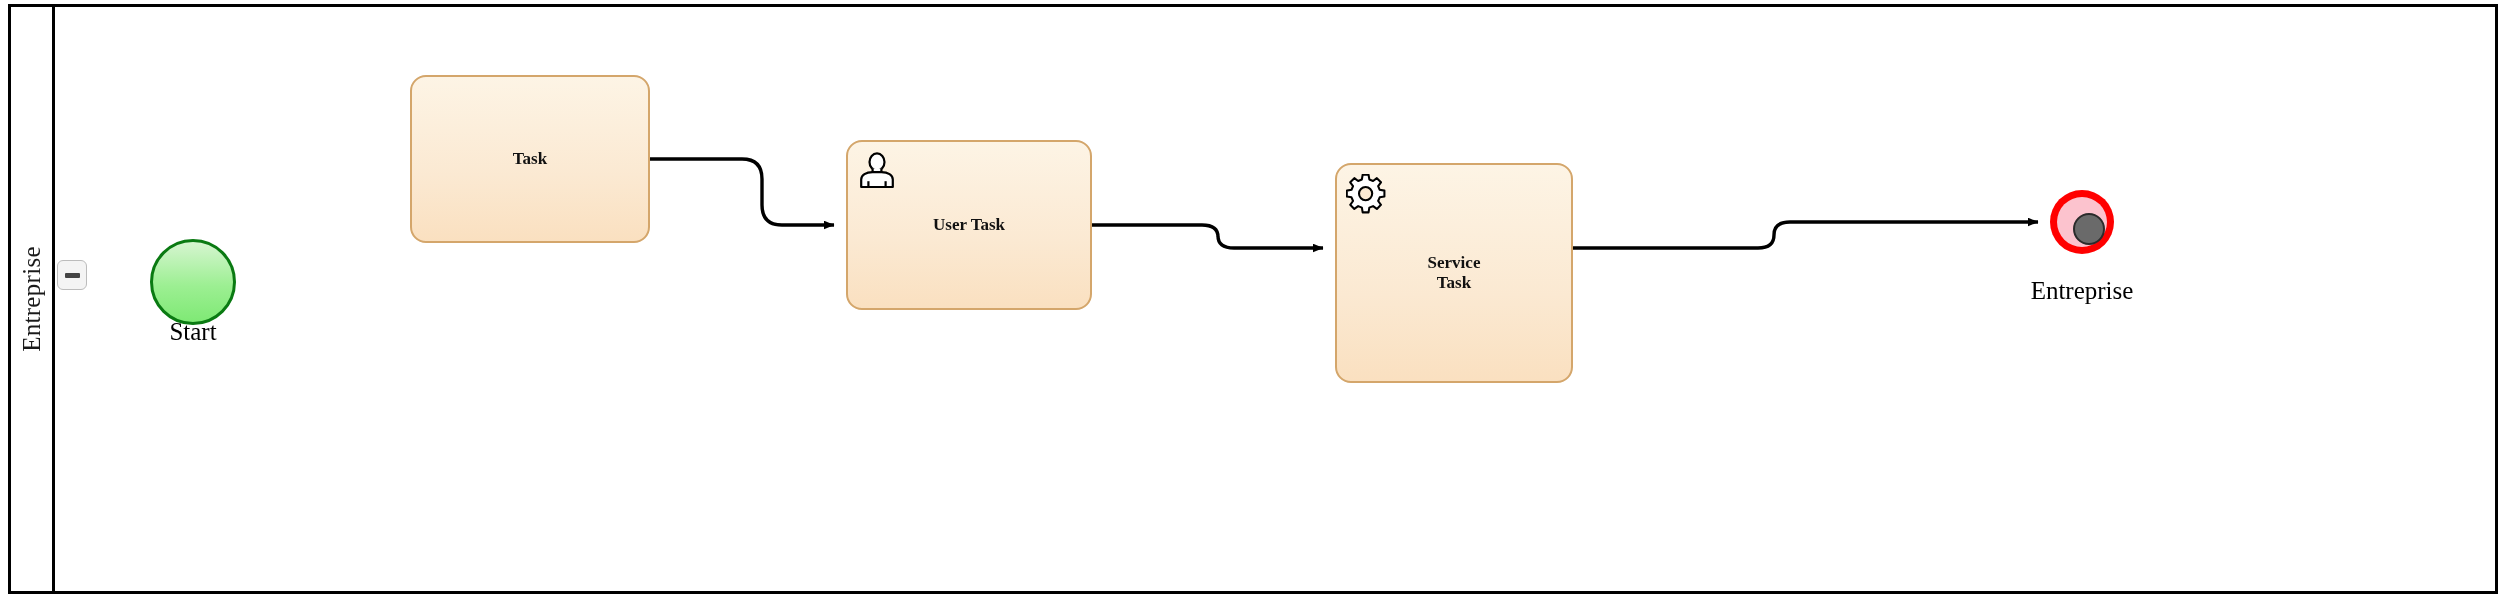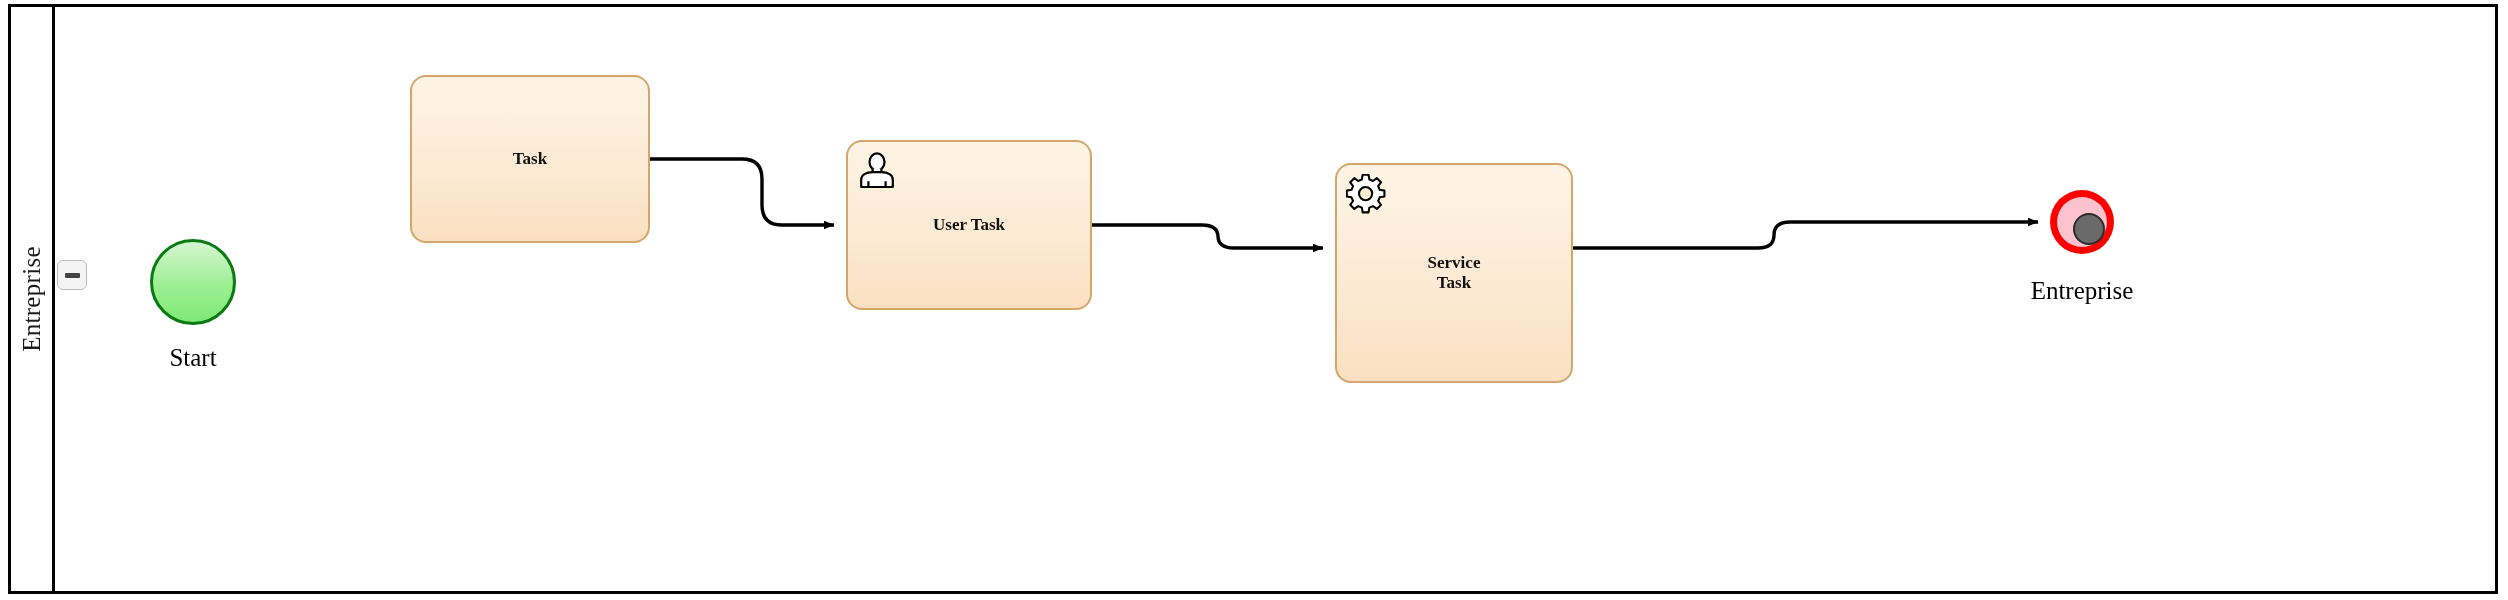--- a/index.html
+++ b/index.html
@@ -94,21 +94,21 @@
     top: 239px;
     width: 86px;
     height: 86px;
     border-radius: 50%;
     background: linear-gradient(180deg, #d6f5d0 0%, #9cef92 55%, #7fe975 100%);
     border: 3px solid #0a7a12;
     box-sizing: border-box;
   }
   .start-label {
     left: 193px;
-    top: 344px;
+    top: 318px;
   }
 
   .terminate-outer {
     position: absolute;
     left: 2050px;
     top: 190px;
     width: 64px;
     height: 64px;
     border-radius: 50%;
     background: #ff0000;

